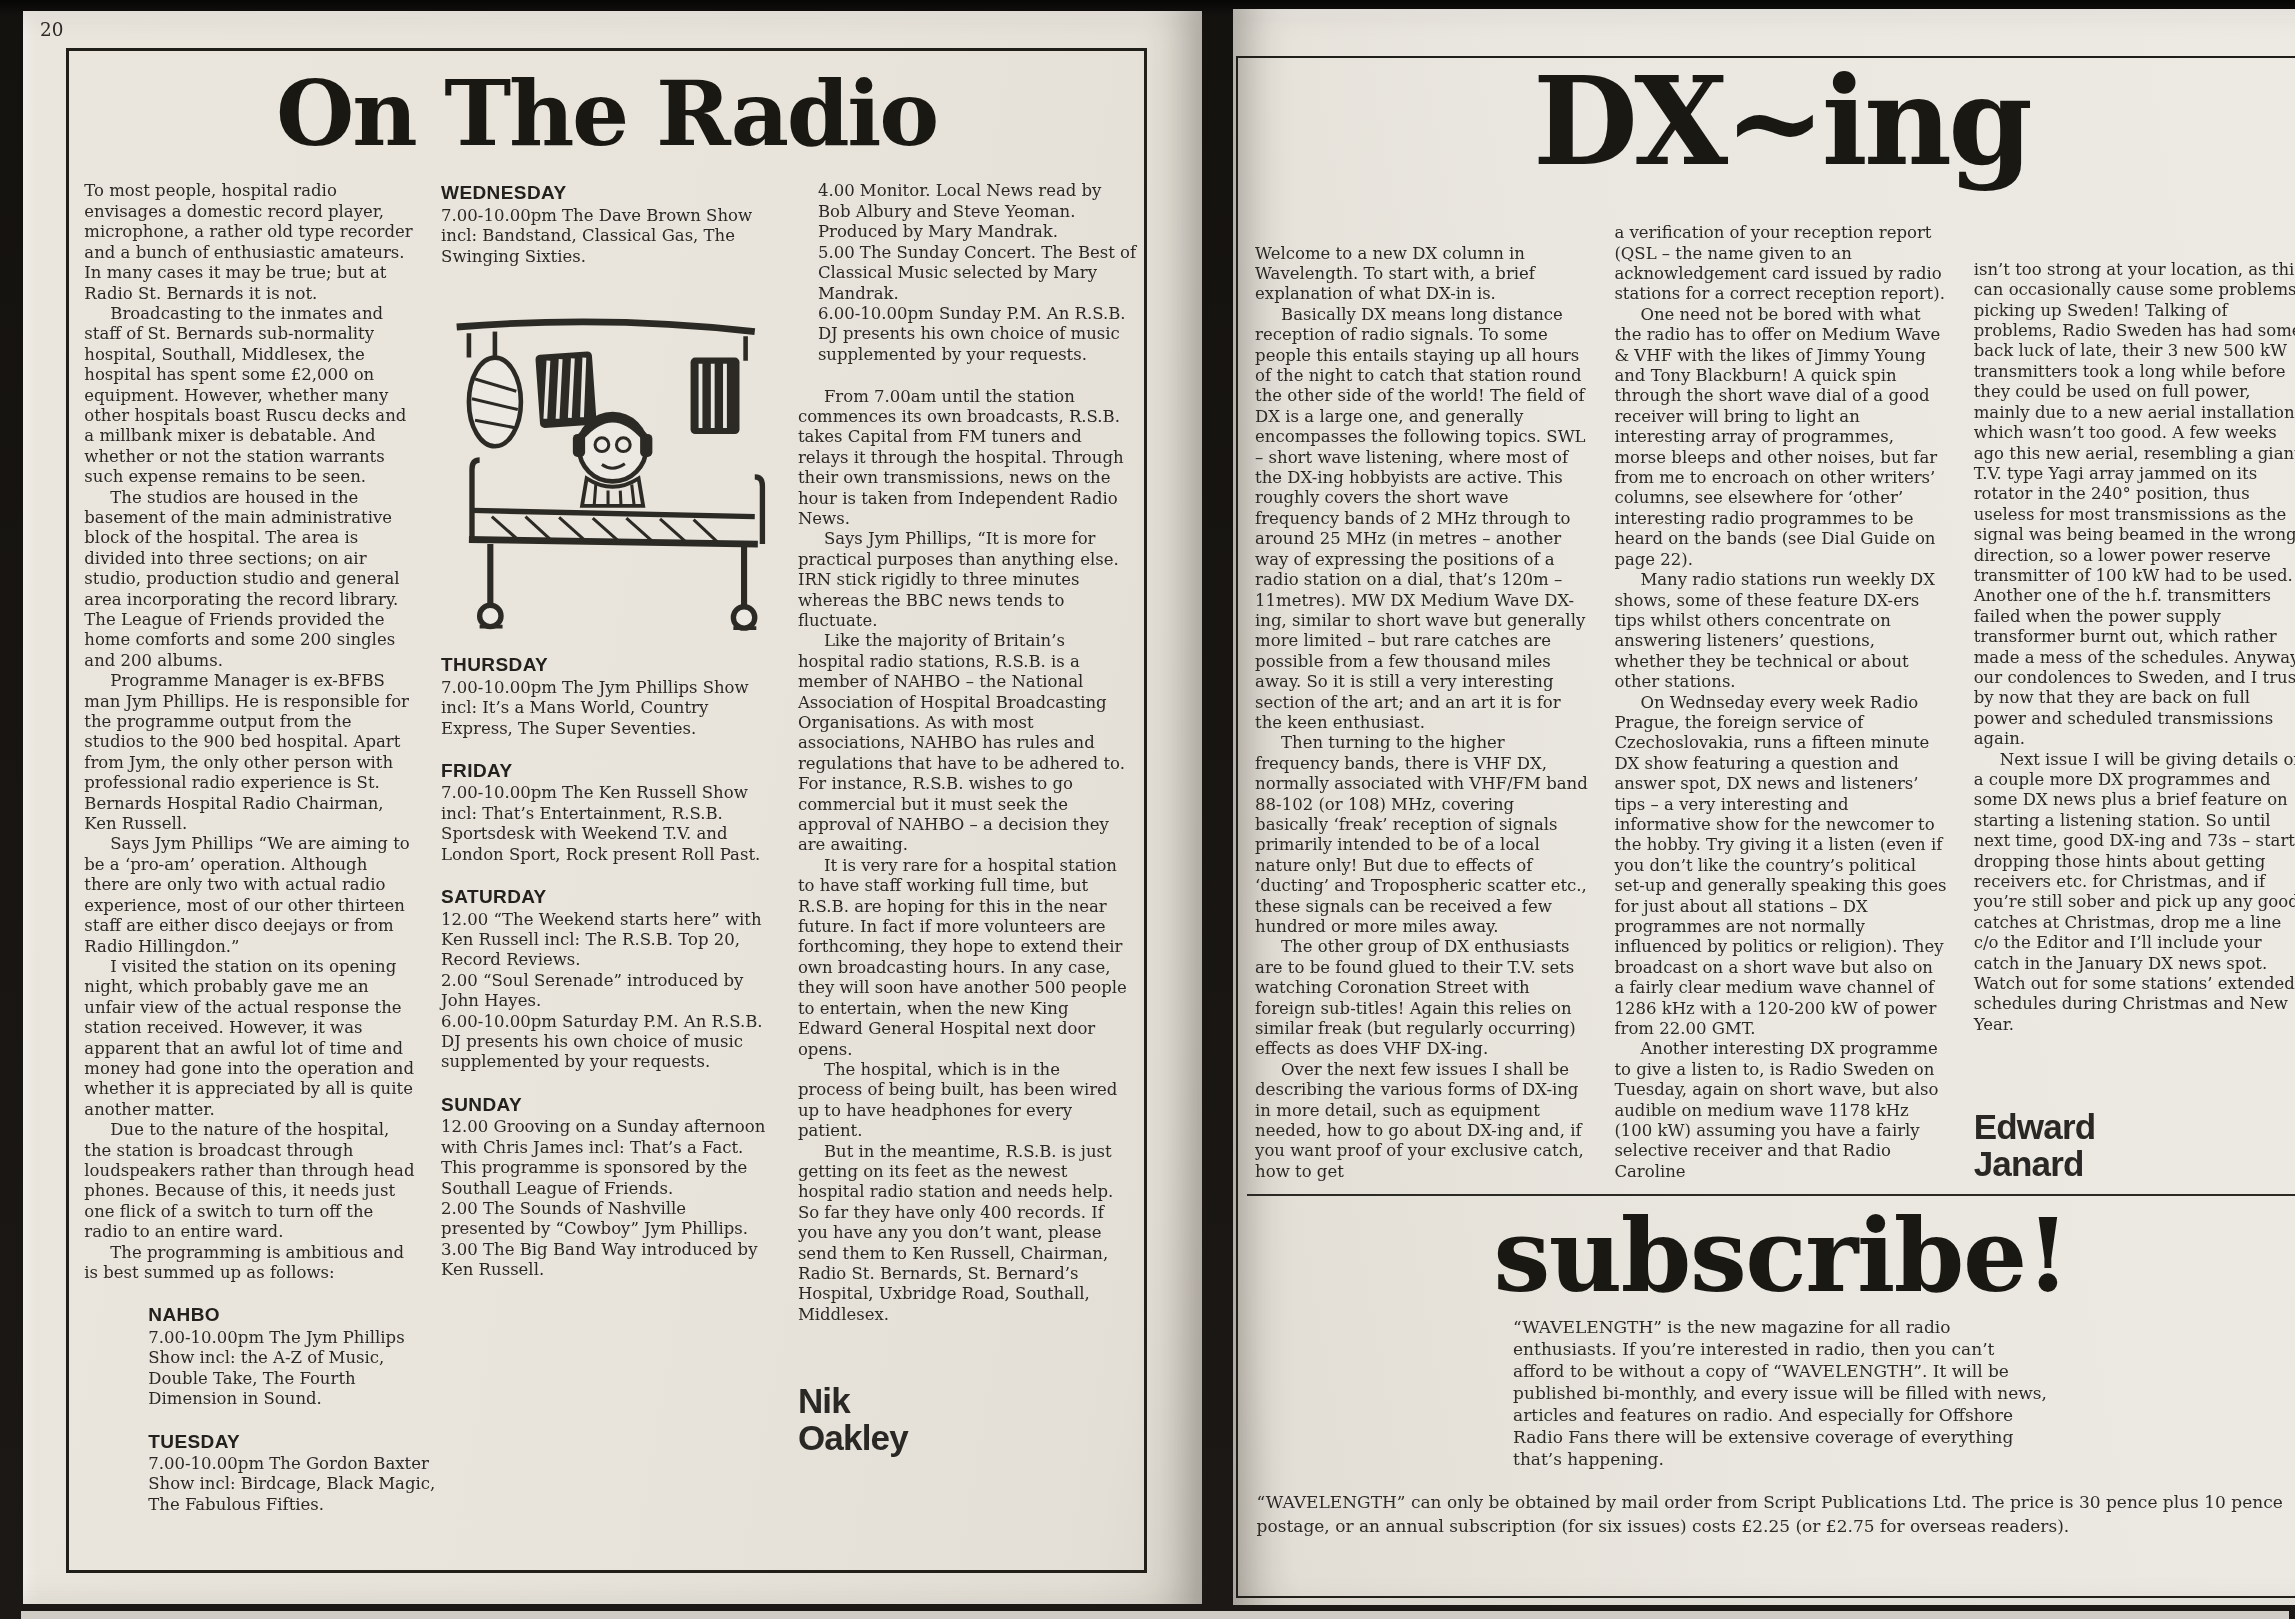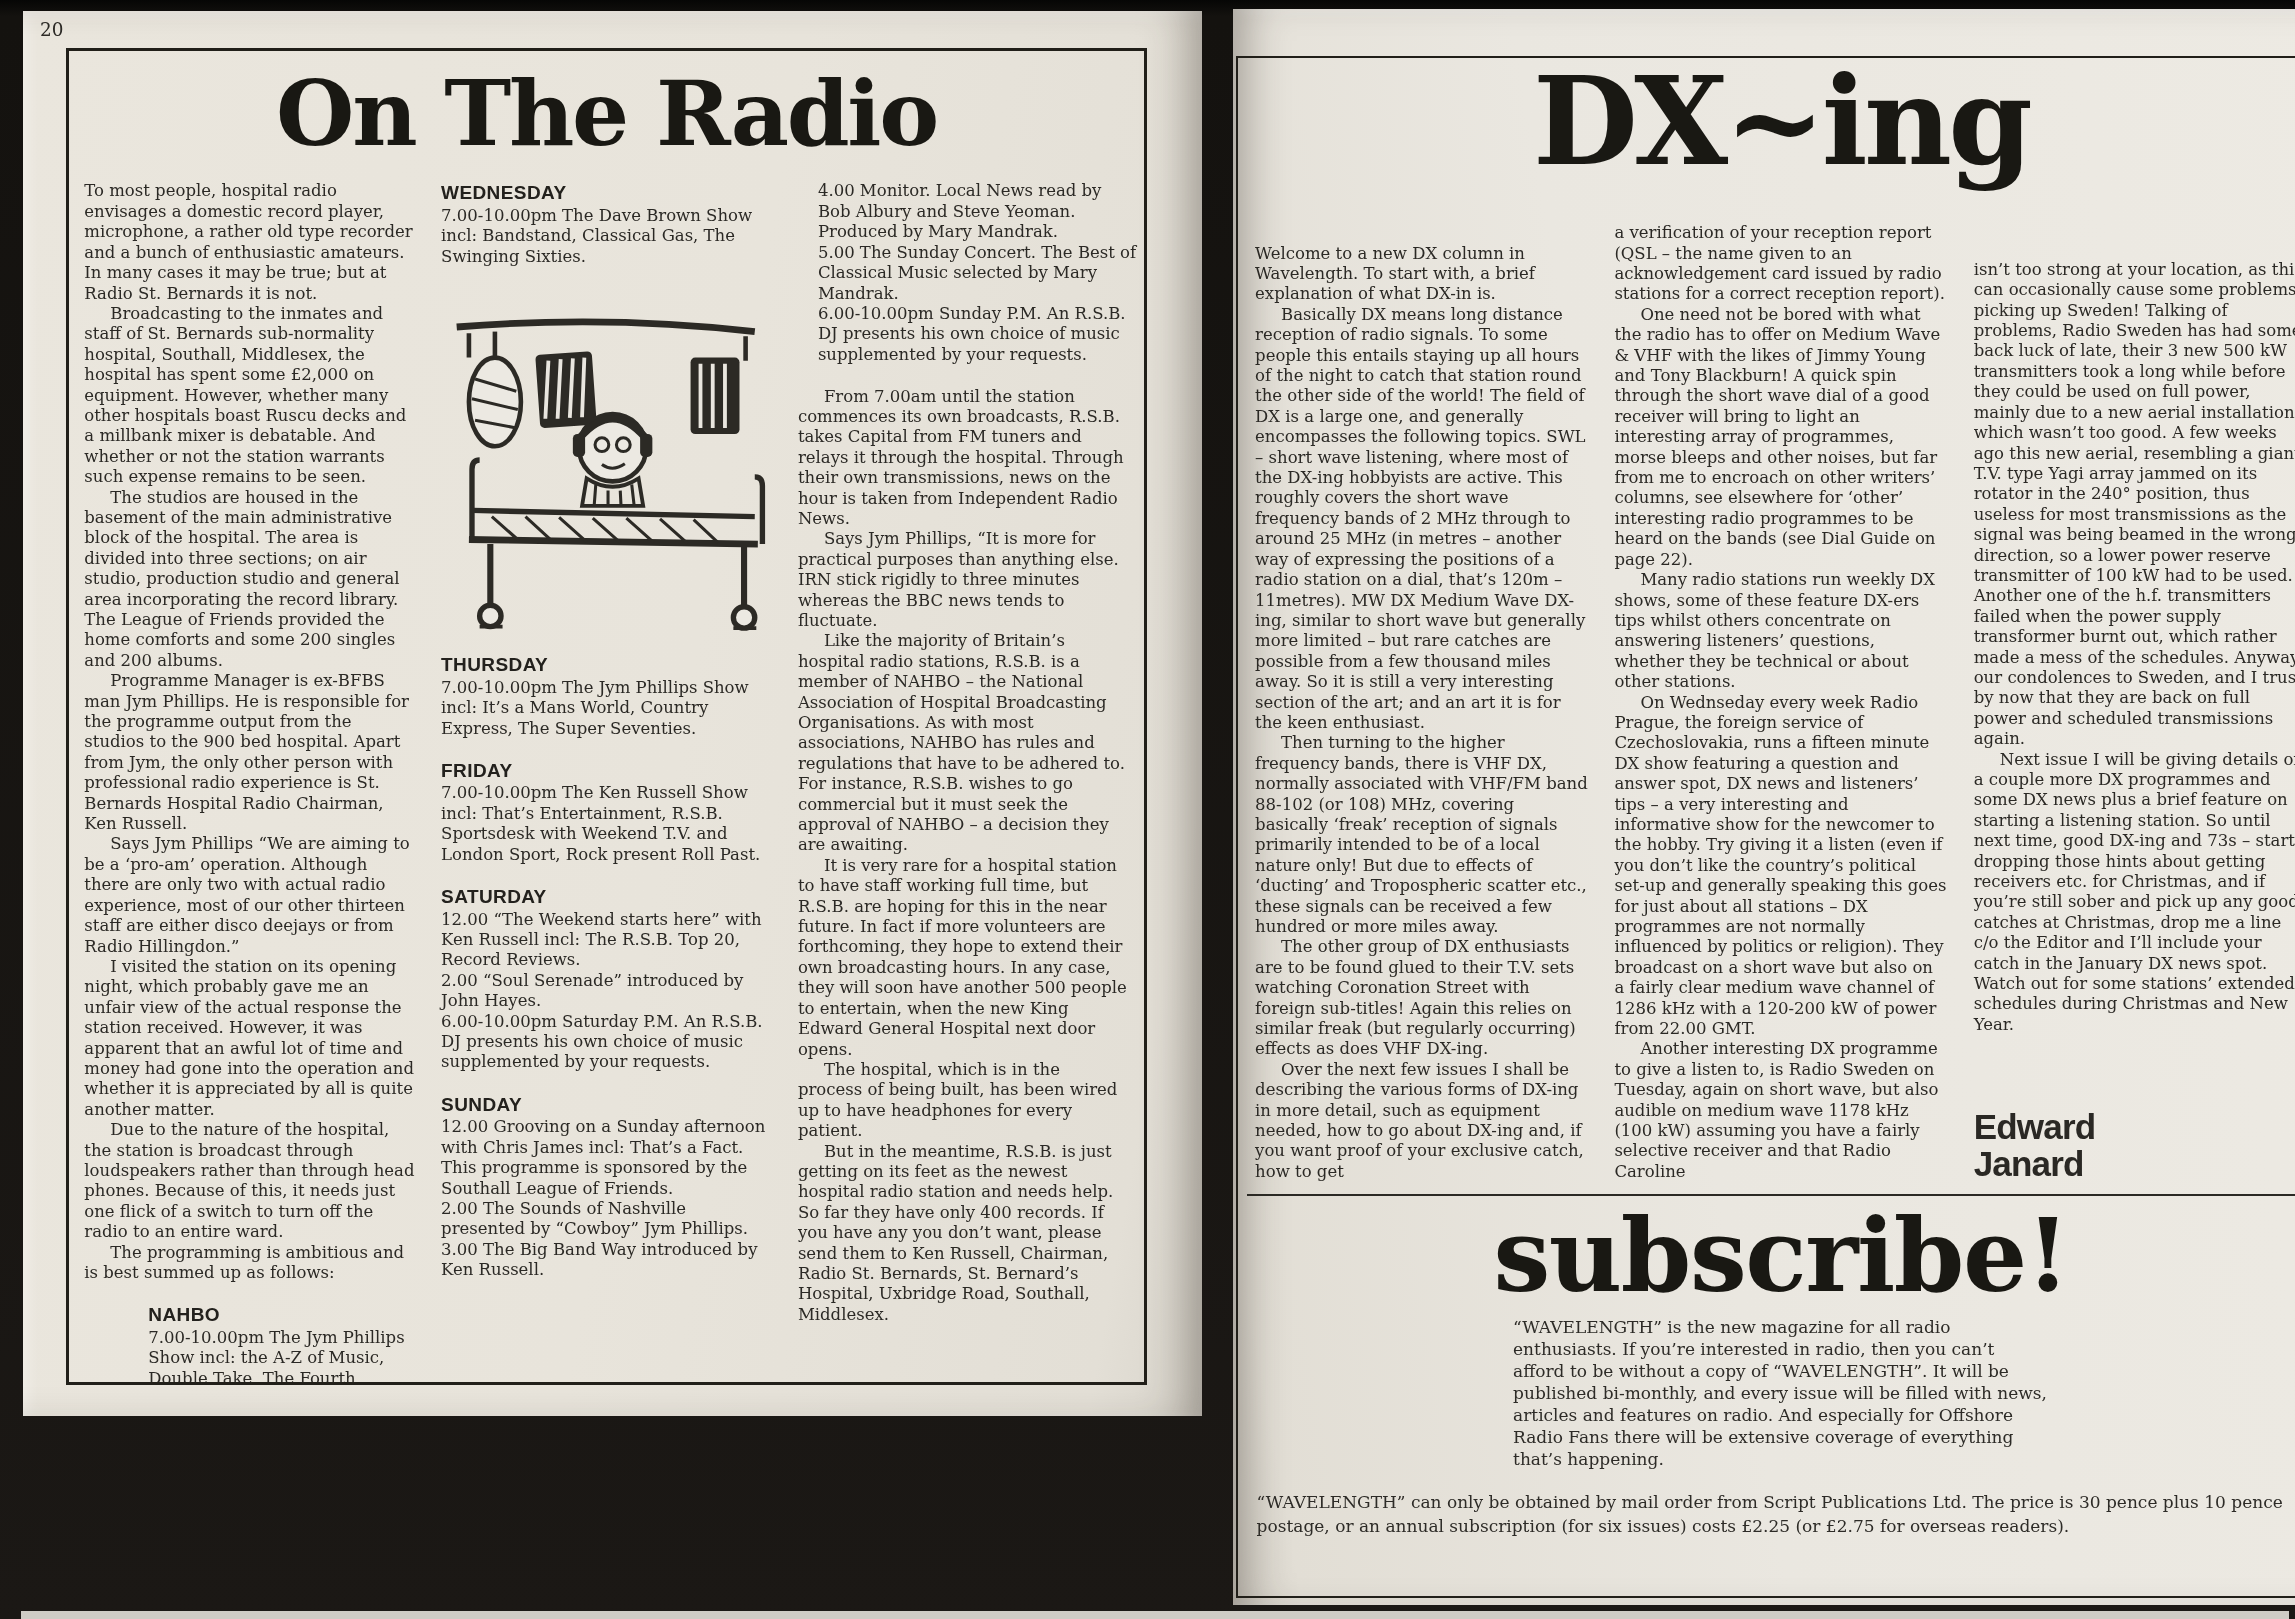--- a/index.html
+++ b/index.html
@@ -3,21 +3,21 @@
 <meta charset="utf-8">
 <style>
   html,body{margin:0;padding:0;}
   body{
     width:2295px;height:1620px;position:relative;overflow:hidden;
     background:linear-gradient(180deg,#060605 0%,#14120f 1%,#1b1815 100%);
     font-family:"DejaVu Serif", serif;
   }
   .page{position:absolute;box-sizing:border-box;}
   .page-left{
-    left:23px;top:10.7px;width:1179px;height:1405px;
+    left:23px;top:10.7px;width:1179px;height:1593px;
     background:linear-gradient(100deg,#eae6dd 0%,#e8e4db 55%,#e3dfd6 92%,#d8d4cb 100%);
     box-shadow:inset -34px 0 46px -21.4px rgba(40,32,24,.38), inset 4.6px 3.1px 13.8px rgba(255,255,255,.4);
   }
   .page-right{
     left:1233px;top:9.2px;width:1116px;height:1596px;
     background:linear-gradient(260deg,#edeae3 0%,#eae7e0 60%,#e2ded5 95%,#d5d1c8 100%);
     box-shadow:inset 32px 0 46px -23px rgba(40,32,24,.40), inset -3.1px 3.1px 12.2px rgba(255,255,255,.35);
   }
   .scan-strip{position:absolute;left:21.4px;right:6.1px;bottom:0;height:9.2px;background:#cfccc5;}
   .pageno{

